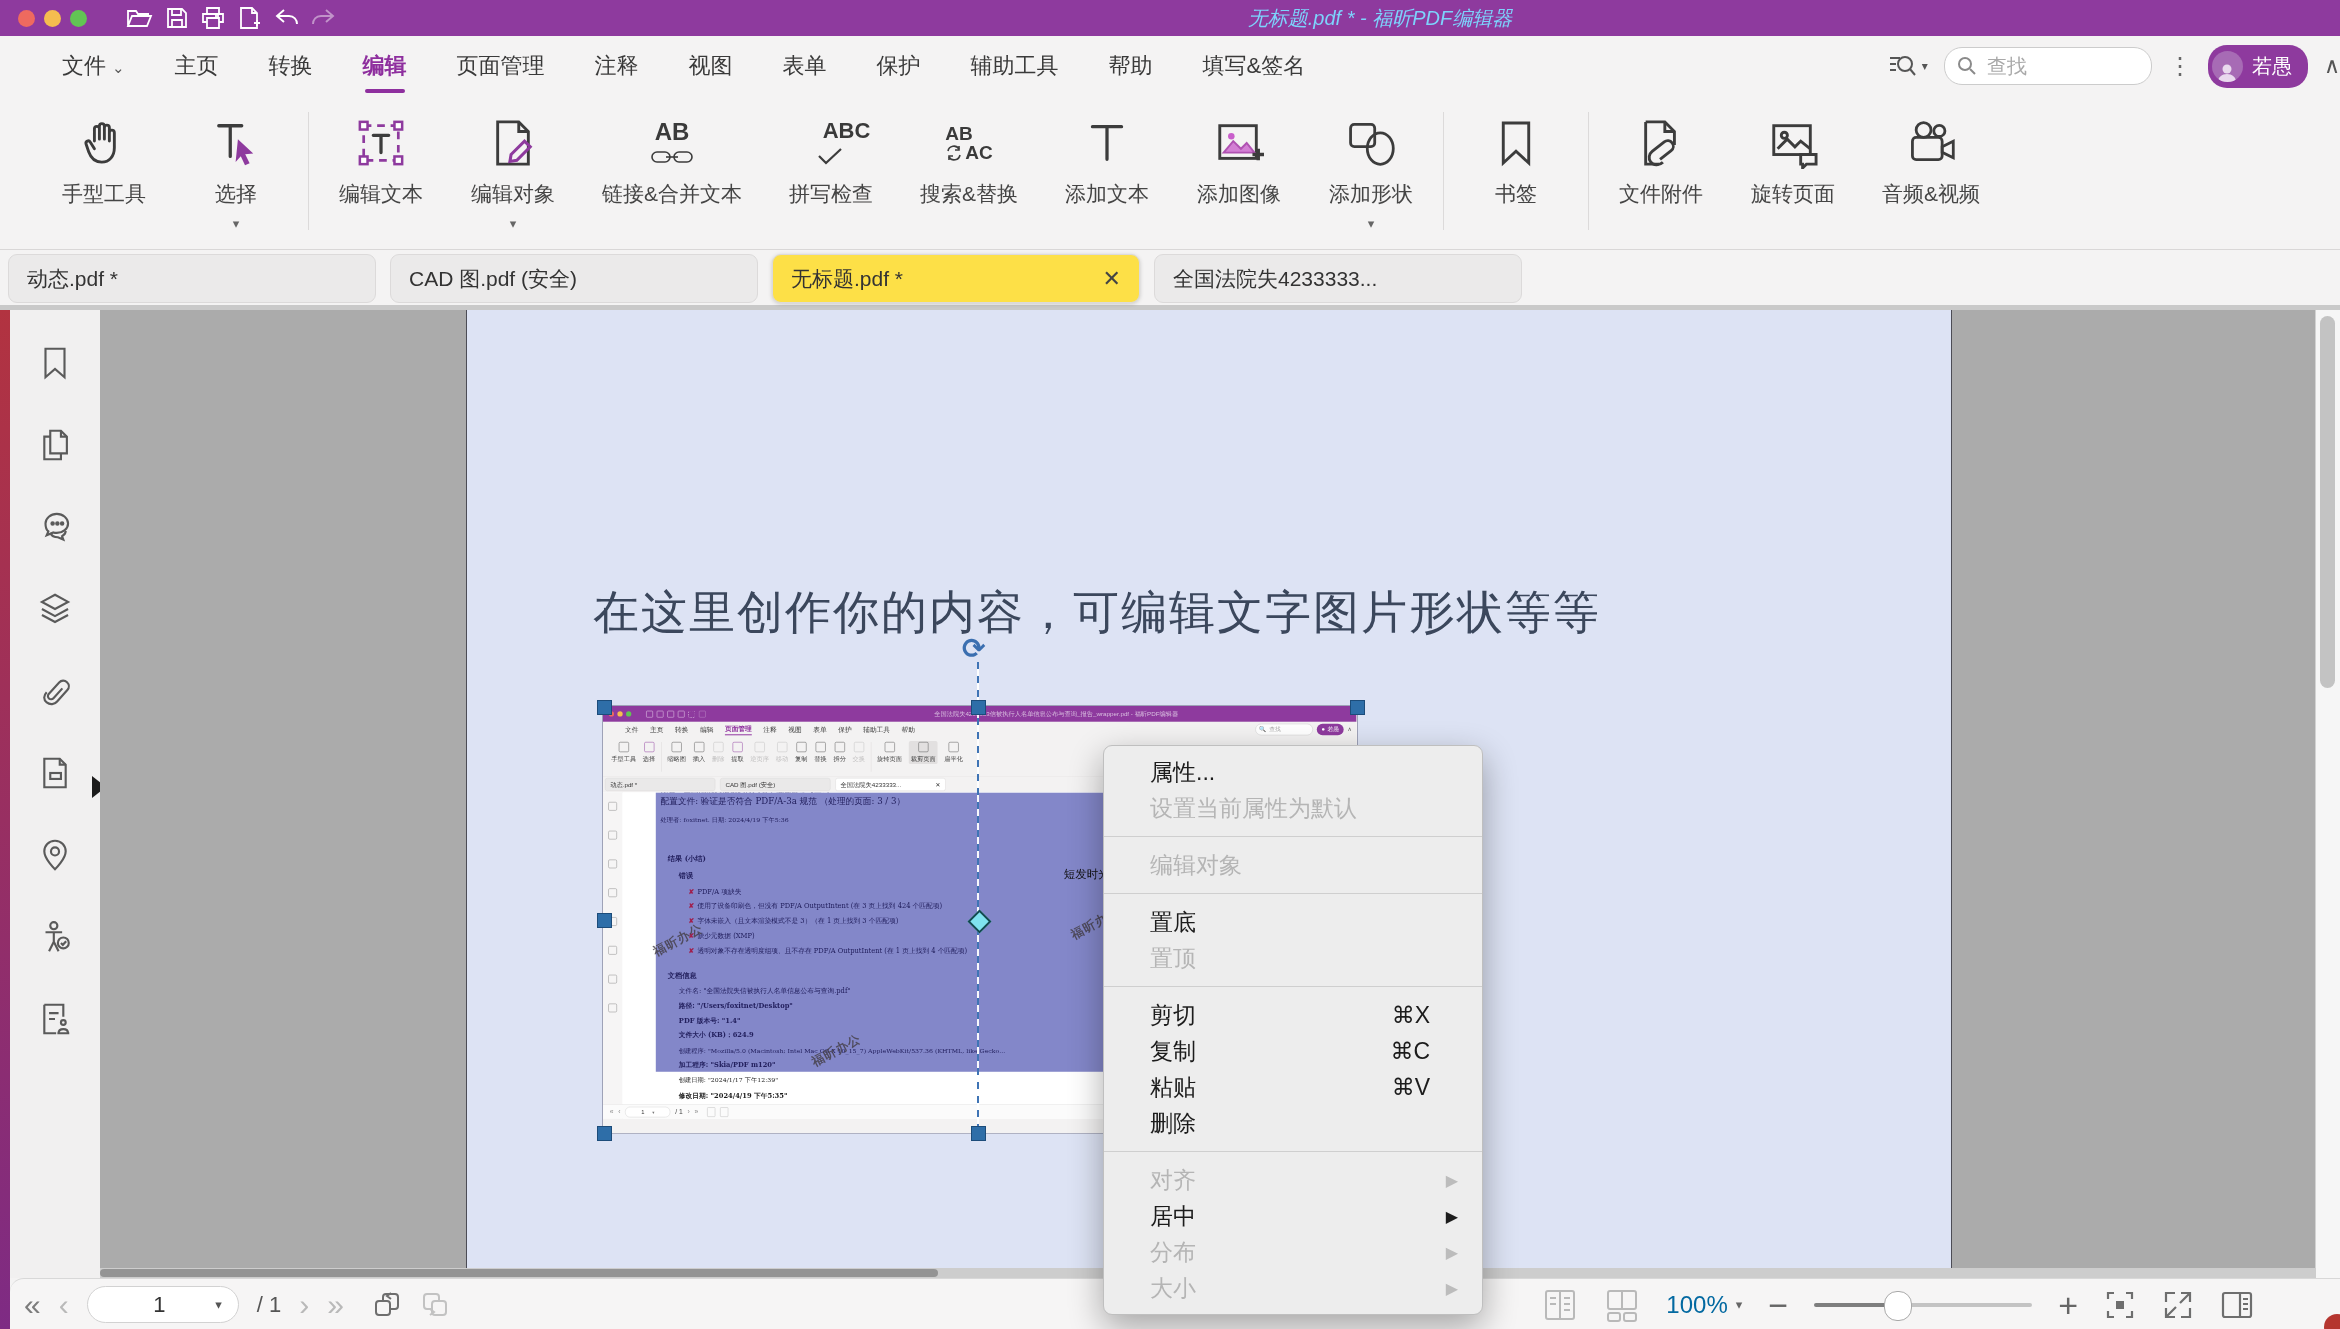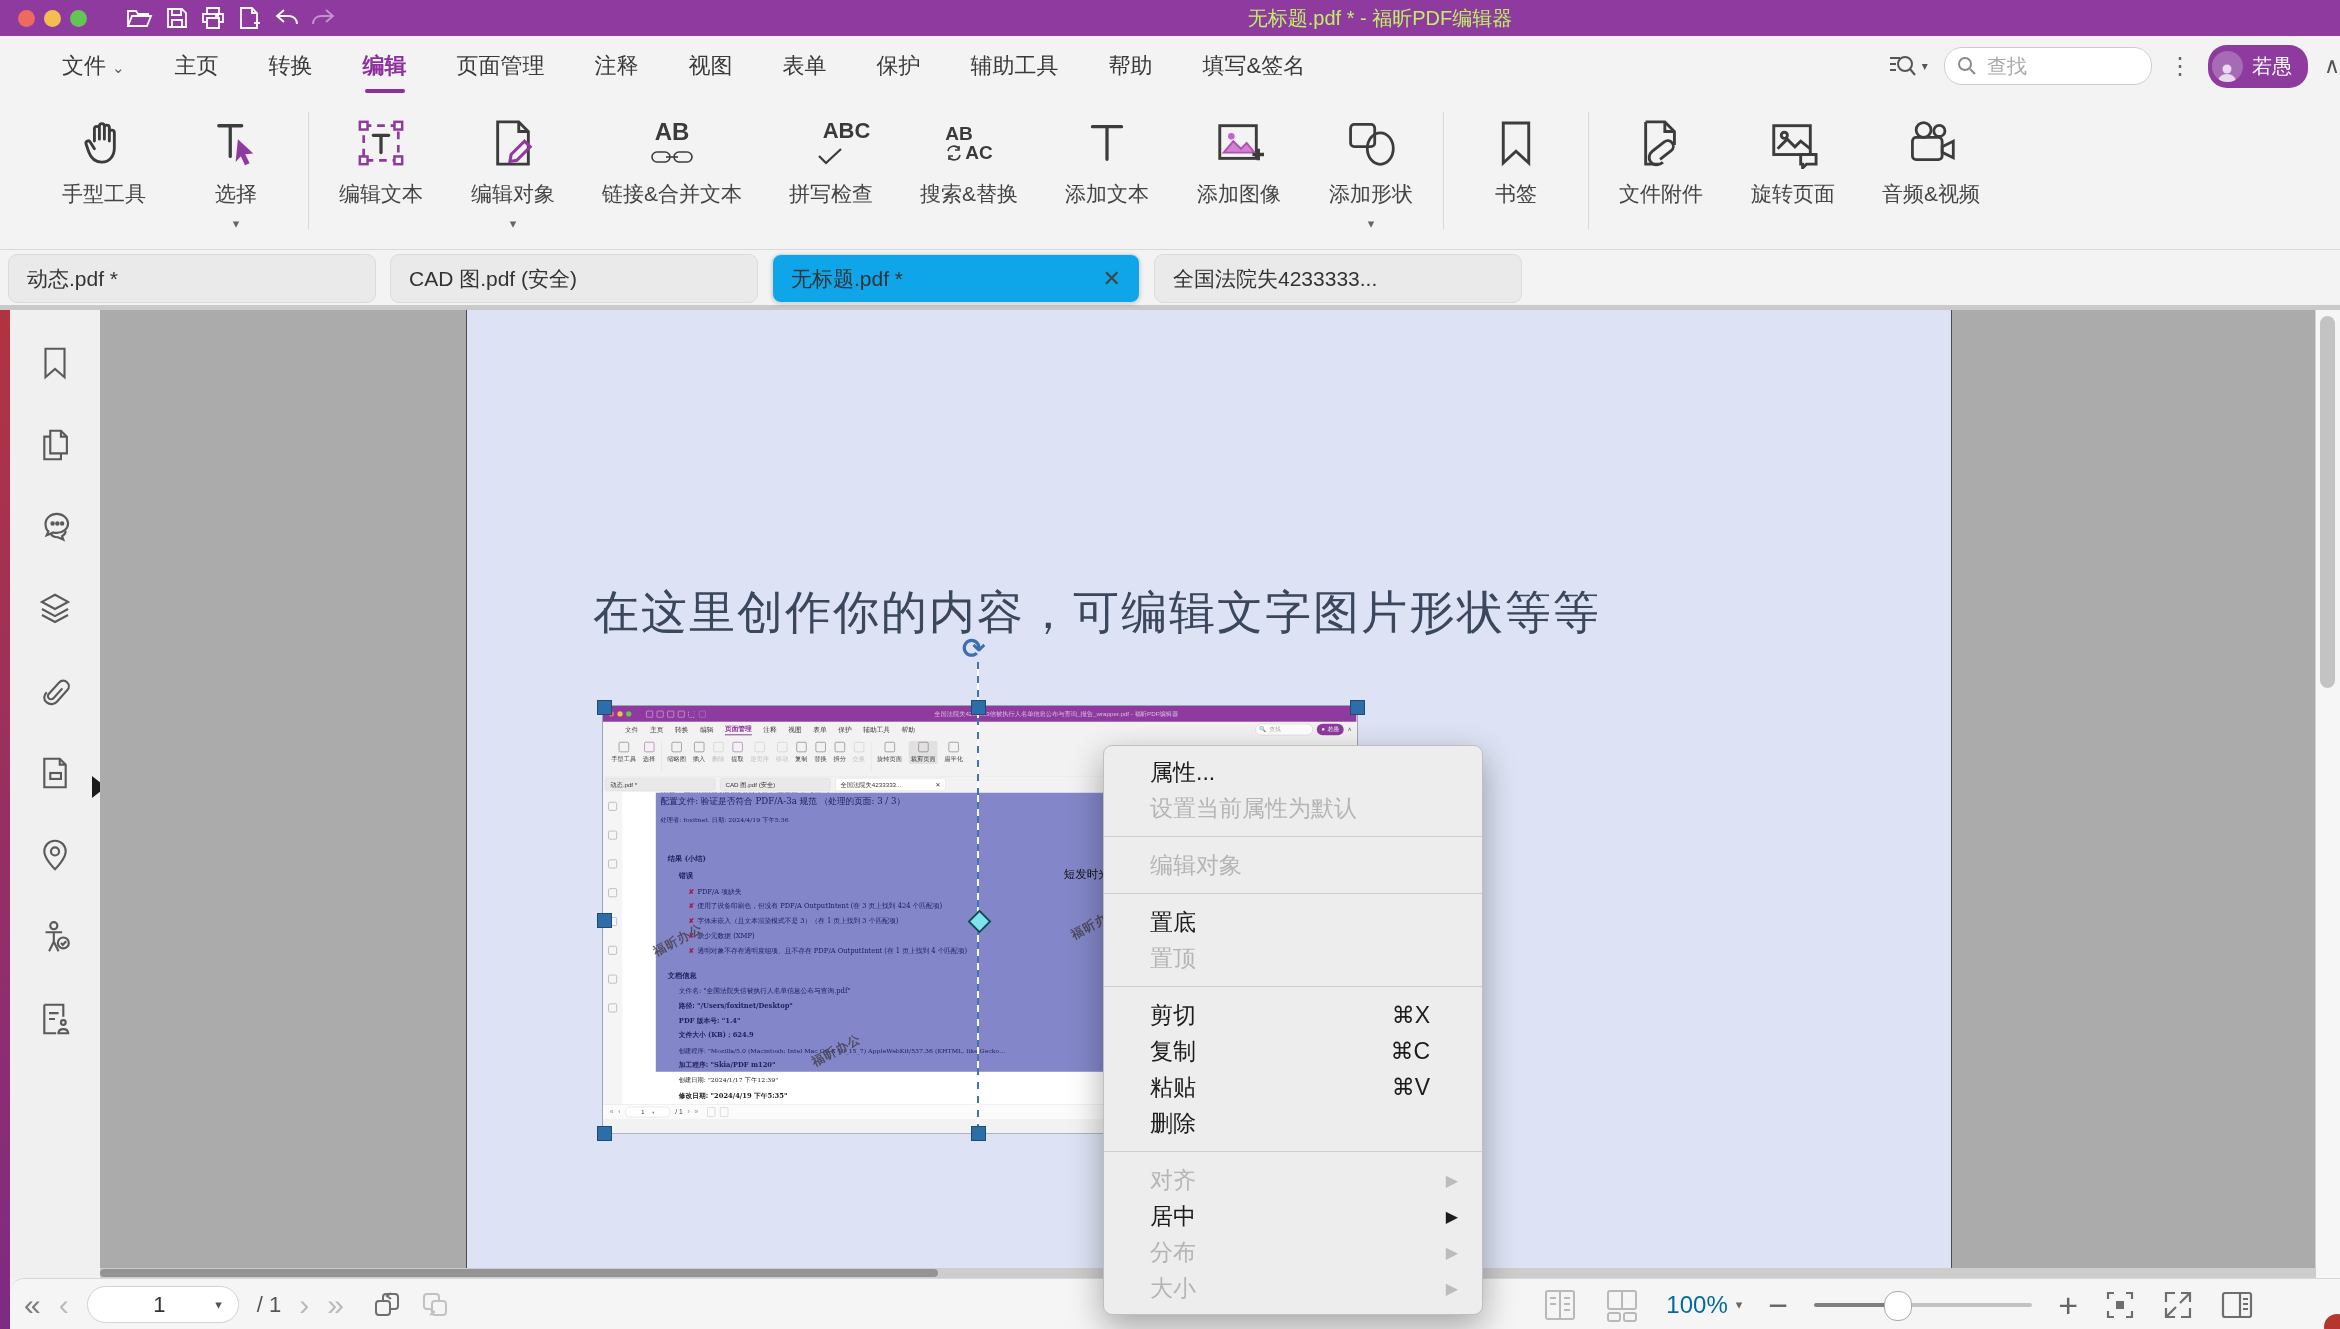--- a/index.html
+++ b/index.html
@@ -5,21 +5,21 @@
   html,body{margin:0;padding:0;background:#777;}
   .app{position:relative;width:2340px;height:1329px;background:#f4f3f3;overflow:hidden;
        font-family:"Liberation Sans","DejaVu Sans",sans-serif;-webkit-font-smoothing:antialiased;}
 
   
   .titlebar{position:absolute;left:0;top:0;width:2340px;height:36px;background:#8e3a9e;display:flex;align-items:center;}
   .tdot{width:17px;height:17px;border-radius:50%;margin-right:9px;}
   .tl-icons{display:flex;align-items:center;gap:12px;margin-left:30px;}
   .tl-icons svg{display:block;}
   .win-title{position:absolute;left:1150px;top:0;width:460px;height:36px;line-height:36px;
-             color:#bef264;font-size:20px;text-align:center;white-space:nowrap;}
+             color:#7dd3fc;font-size:20px;text-align:center;white-space:nowrap;font-style:italic;}
 
   
   .menubar{position:absolute;left:0;top:36px;width:2340px;height:60px;background:#f4f3f3;display:flex;align-items:center;padding-left:16px;}
   .mitems{display:flex;align-items:center;gap:50px;padding-left:46px;}
   .mitem{font-size:22px;color:#3a3a3a;white-space:nowrap;position:relative;cursor:default;}
   .mitem.active{color:#8e2f9e;font-weight:700;}
   .mitem.active::after{content:"";position:absolute;left:2px;right:2px;bottom:-12px;height:4px;background:#8e2f9e;border-radius:2px;}
   .mcaret{font-size:15px;color:#555;margin-left:6px;}
   .mb-right{position:absolute;right:16px;top:0;height:60px;display:flex;align-items:center;gap:16px;}
   .searchpill{width:182px;height:36px;border:1px solid #cccccc;border-radius:18px;background:#fff;display:flex;align-items:center;padding:0 12px;gap:8px;}
@@ -38,21 +38,21 @@
   .ricon{height:66px;display:flex;align-items:center;justify-content:center;}
   .rlabel{font-size:21px;color:#454545;white-space:nowrap;margin-top:4px;}
   .rcaret{font-size:13px;color:#666;margin-top:8px;height:14px;}
   .rsep{width:1px;background:#dcdada;height:118px;margin:16px 6px 0 6px;}
   .ric-txt{font-weight:700;color:#3a3a3a;text-align:center;line-height:1;}
 
   
   .tabbar{position:absolute;left:0;top:250px;width:2340px;height:60px;background:#f4f3f3;border-bottom:5px solid #c9c9c9;box-sizing:border-box;}
   .dtab{position:absolute;top:4px;height:49px;width:368px;background:#ebeaea;border:1px solid #dcdada;border-radius:9px;
         display:flex;align-items:center;padding:0 18px;box-sizing:border-box;font-size:21px;color:#333;}
-  .dtab.active{background:#0ea5e9;box-shadow:0 1px 4px rgba(0,0,0,.18);z-index:2;}
+  .dtab.active{background:#fde047;box-shadow:0 1px 4px rgba(0,0,0,.18);z-index:2;}
   .dtab .close{margin-left:auto;font-size:22px;color:#444;}
 
   
   .edgestrip{position:absolute;left:0;top:310px;width:10px;height:1019px;background:linear-gradient(#b23340,#7e2b84);}
   .sidebar{position:absolute;left:10px;top:310px;width:90px;height:968px;background:#f1f0f0;border-right:1px solid #d7d5d5;}
   .sicon{position:absolute;left:26px;width:38px;height:38px;color:#5a5a5a;}
   .expander{position:absolute;left:82px;top:466px;width:0;height:0;border-top:11px solid transparent;border-bottom:11px solid transparent;border-left:14px solid #1c1c1c;}
 
   .canvas{position:absolute;left:100px;top:310px;width:2240px;height:968px;background:#ababab;overflow:hidden;}
   .page{position:absolute;left:366px;top:0;width:1484px;height:968px;background:#dde3f4;border-left:1px solid #4c4c55;border-right:1px solid #4c4c55;}

